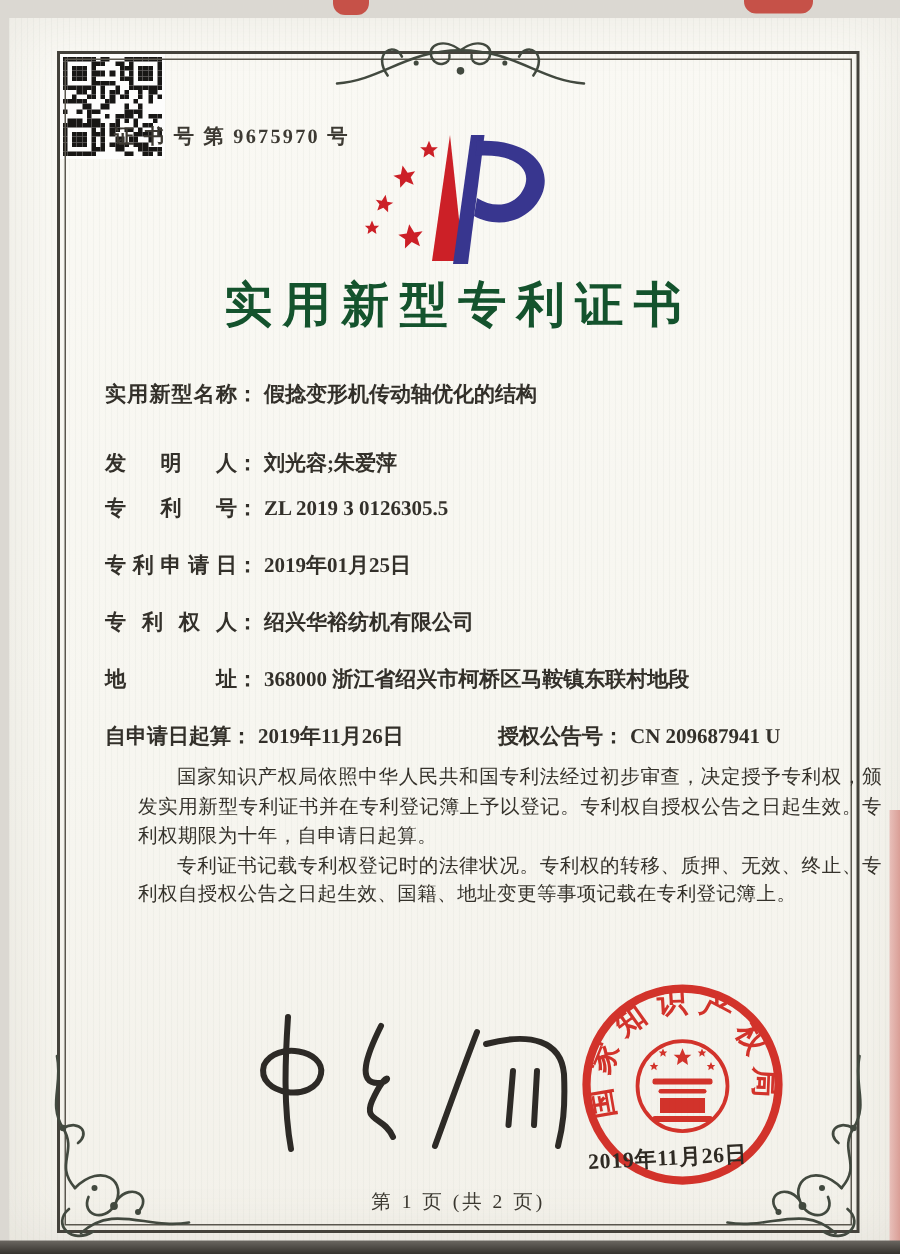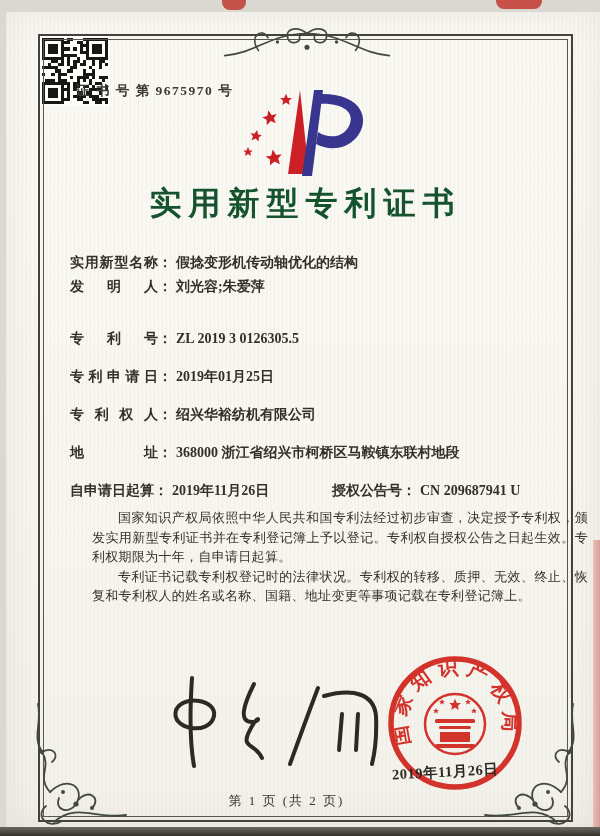--- a/index.html
+++ b/index.html
@@ -42,21 +42,21 @@
 
   #body-text{left:52px;top:472px;width:496px;font-size:13px;line-height:19.5px;color:#35322b;letter-spacing:.3px;}
   #body-text p{margin:0;text-indent:2em;text-align:justify;}
 
   #signoff{left:48px;top:660px;font-size:15px;font-weight:700;color:#2f2c26;line-height:26px;}
   #signature{left:118px;top:634px;width:230px;height:100px;}
 
   #seal{left:336px;top:610px;width:158px;height:158px;}
   #seal-date{left:352px;top:726px;width:130px;font-size:14.5px;font-weight:700;color:#2e2a23;transform:rotate(-3deg);letter-spacing:.5px;}
 
-  #footer{left:0;top:756px;width:493px;text-align:center;font-size:13px;color:#3a372f;letter-spacing:2px;}
+  #footer{left:0;top:756px;width:531px;text-align:center;font-size:13px;color:#3a372f;letter-spacing:2px;}
 </style>
 </head>
 <body>
 
 <div id="photo">
   <div id="paper"></div>
   <div id="blob1" class="top-blob"></div>
   <div id="blob2" class="top-blob"></div>
 
   <div id="frame">
@@ -351,34 +351,34 @@
         <div style="grid-area: 21 / 15;"></div>
         <div style="grid-area: 21 / 18;"></div>
         <div style="grid-area: 21 / 19;"></div>
         <div style="grid-area: 21 / 21;"></div>
       </div>
 
     <div id="title" class="abs">实用新型专利证书</div>
 
     <div id="fields" class="abs">
       <div class="frow" style="top:0"><span class="flabel">实用新型名称</span><span>：</span><span class="fvalue">假捻变形机传动轴优化的结构</span></div>
-      <div class="frow" style="top:24px"><span class="flabel">发明人</span><span>：</span><span class="fvalue">刘光容;朱爱萍</span></div>
+      <div class="frow" style="top:46px"><span class="flabel">发明人</span><span>：</span><span class="fvalue">刘光容;朱爱萍</span></div>
       <div class="frow" style="top:76px"><span class="flabel">专利号</span><span>：</span><span class="fvalue">ZL 2019 3 0126305.5</span></div>
       <div class="frow" style="top:114px"><span class="flabel">专利申请日</span><span>：</span><span class="fvalue">2019年01月25日</span></div>
       <div class="frow" style="top:152px"><span class="flabel">专利权人</span><span>：</span><span class="fvalue">绍兴华裕纺机有限公司</span></div>
       <div class="frow" style="top:190px"><span class="flabel">地址</span><span>：</span><span class="fvalue">368000 浙江省绍兴市柯桥区马鞍镇东联村地段</span></div>
       <div class="frow" style="top:228px">
         <span>自申请日起算</span><span>：</span><span class="fvalue">2019年11月26日</span>
         <span id="grant-no"><span>授权公告号</span><span>：</span><span class="fvalue">CN 209687941 U</span></span>
       </div>
     </div>
 
     <div id="body-text" class="abs">
       <p>国家知识产权局依照中华人民共和国专利法经过初步审查，决定授予专利权，颁发实用新型专利证书并在专利登记簿上予以登记。专利权自授权公告之日起生效。专利权期限为十年，自申请日起算。</p>
-      <p>专利证书记载专利权登记时的法律状况。专利权的转移、质押、无效、终止、恢复和专利权人的姓名或名称、国籍、地址变更等事项记载在专利登记簿上。</p>
+      <p>专利证书记载专利权登记时的法律状况。专利权的转移、质押、无效、终止、专利权自授权公告之日起生效、国籍、地址变更等事项记载在专利登记簿上。</p>
     </div>
 
 
     <svg id="signature" class="abs" viewBox="0 0 230 100" fill="none" stroke="#2d2a26" stroke-width="4" stroke-linecap="round">
       <path d="M34,8 C32,38 31,68 36,96"></path>
       <path d="M18,40 C12,60 52,66 56,46 C59,30 26,24 18,40"></path>
       <path d="M96,14 C86,34 80,52 94,52 C104,52 101,40 90,64 C84,78 98,74 104,88"></path>
       <path d="M160,18 C150,44 140,72 132,94"></path>
       <path d="M166,26 C196,18 216,24 218,46 C219,70 217,82 214,94"></path>
       <path d="M184,44 L181,80"></path>

